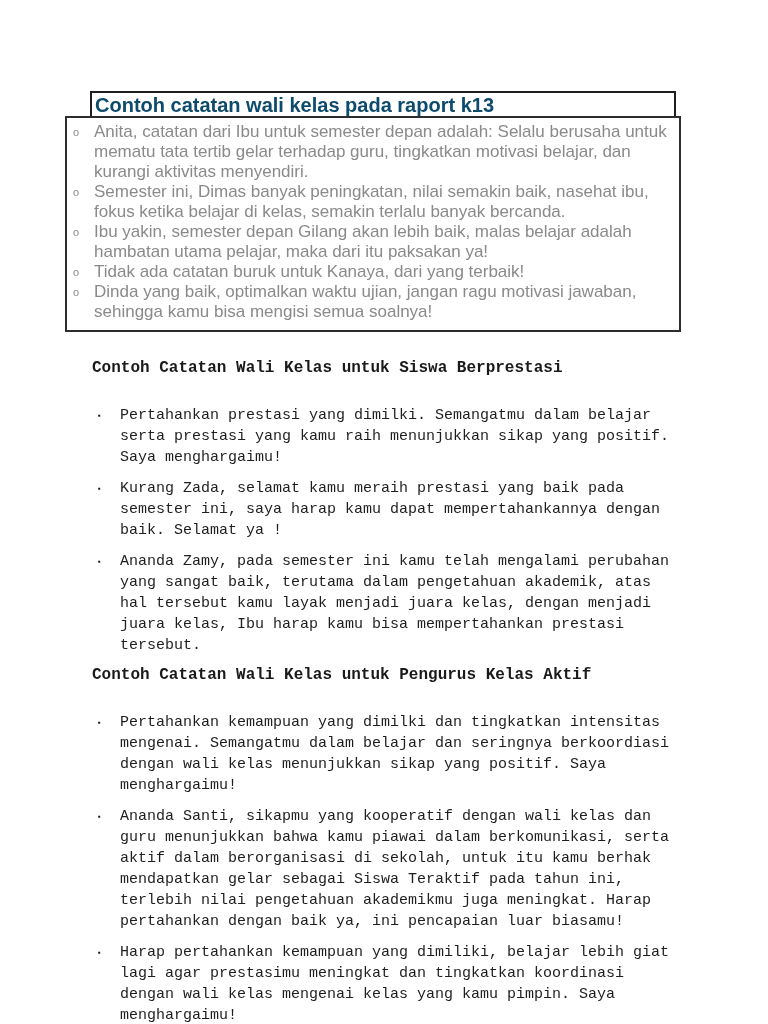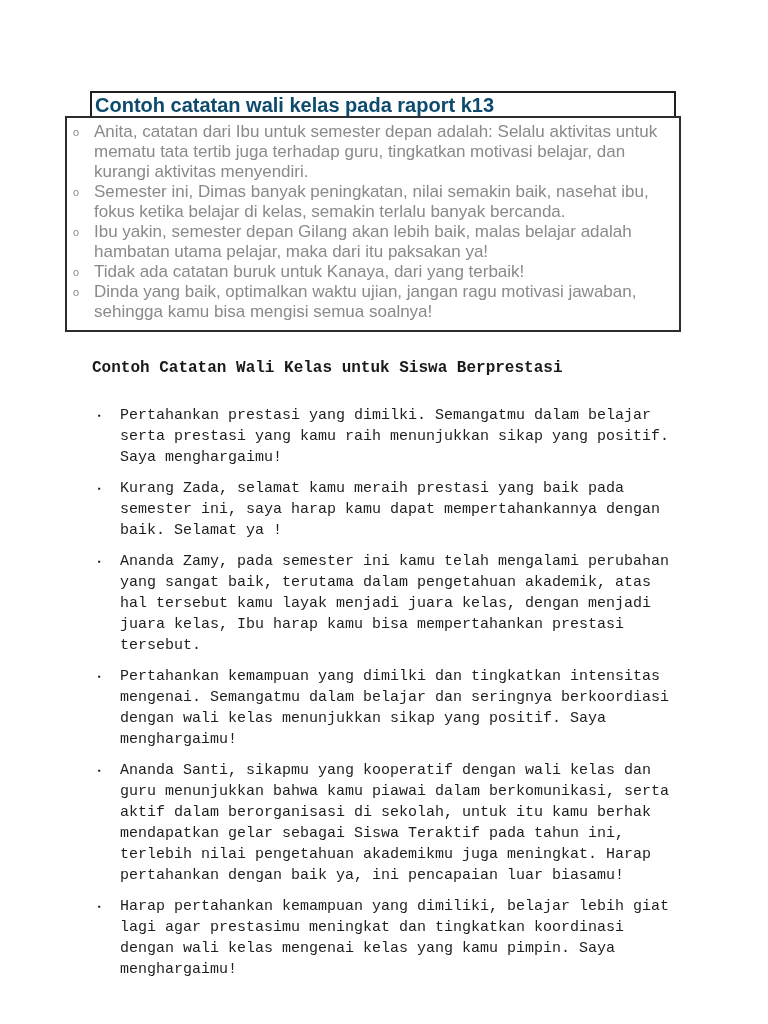--- a/index.html
+++ b/index.html
@@ -99,21 +99,21 @@
 
 <div class="page">
 
   <div class="title-box">
     <span>Contoh catatan wali kelas pada raport k13</span>
   </div>
 
   <div class="notes-box">
     <div class="note-item">
       <span class="note-marker">o</span>
-      <span class="note-text">Anita, catatan dari Ibu untuk semester depan adalah: Selalu aktivitas untuk mematu tata tertib juga terhadap guru, tingkatkan motivasi belajar, dan kurangi aktivitas menyendiri.</span>
+      <span class="note-text">Anita, catatan dari Ibu untuk semester depan adalah: Selalu berusaha untuk mematu tata tertib gelar terhadap guru, tingkatkan motivasi belajar, dan kurangi aktivitas menyendiri.</span>
     </div>
     <div class="note-item">
       <span class="note-marker">o</span>
       <span class="note-text">Semester ini, Dimas banyak peningkatan, nilai semakin baik, nasehat ibu, fokus ketika belajar di kelas, semakin terlalu banyak bercanda.</span>
     </div>
     <div class="note-item">
       <span class="note-marker">o</span>
       <span class="note-text">Ibu yakin, semester depan Gilang akan lebih baik, malas belajar adalah hambatan utama pelajar, maka dari itu paksakan ya!</span>
     </div>
     <div class="note-item">
@@ -136,20 +136,21 @@
     </div>
     <div class="sbullet">
       <span class="sq-marker">▪</span>
       <span class="sbullet-text">Kurang Zada, selamat kamu meraih prestasi yang baik pada semester ini, saya harap kamu dapat mempertahankannya dengan baik. Selamat ya !</span>
     </div>
     <div class="sbullet">
       <span class="sq-marker">▪</span>
       <span class="sbullet-text">Ananda Zamy, pada semester ini kamu telah mengalami perubahan yang sangat baik, terutama dalam pengetahuan akademik, atas hal tersebut kamu layak menjadi juara kelas, dengan menjadi juara kelas, Ibu harap kamu bisa mempertahankan prestasi tersebut.</span>
     </div>
 
+    <div class="section-heading">Contoh Catatan Wali Kelas untuk Pengurus Kelas Aktif</div>
 
     <div class="sbullet">
       <span class="sq-marker">▪</span>
       <span class="sbullet-text">Pertahankan kemampuan yang dimilki dan tingkatkan intensitas mengenai. Semangatmu dalam belajar dan seringnya berkoordiasi dengan wali kelas menunjukkan sikap yang positif. Saya menghargaimu!</span>
     </div>
     <div class="sbullet">
       <span class="sq-marker">▪</span>
       <span class="sbullet-text">Ananda Santi, sikapmu yang kooperatif dengan wali kelas dan guru menunjukkan bahwa kamu piawai dalam berkomunikasi, serta aktif dalam berorganisasi di sekolah, untuk itu kamu berhak mendapatkan gelar sebagai Siswa Teraktif pada tahun ini, terlebih nilai pengetahuan akademikmu juga meningkat. Harap pertahankan dengan baik ya, ini pencapaian luar biasamu!</span>
     </div>
 

